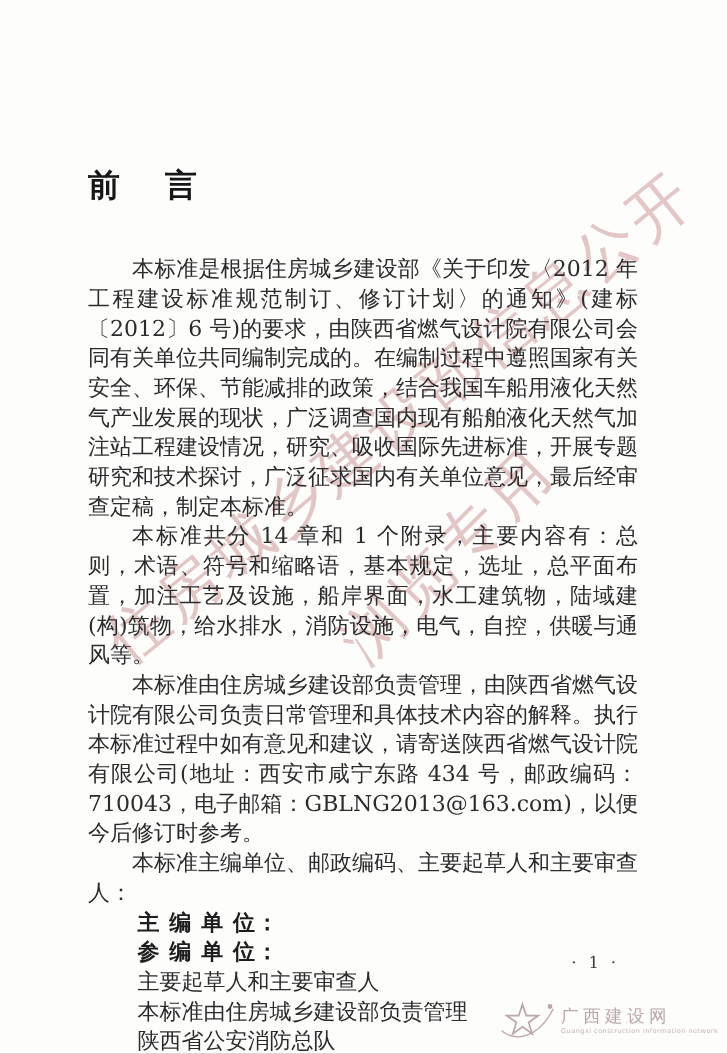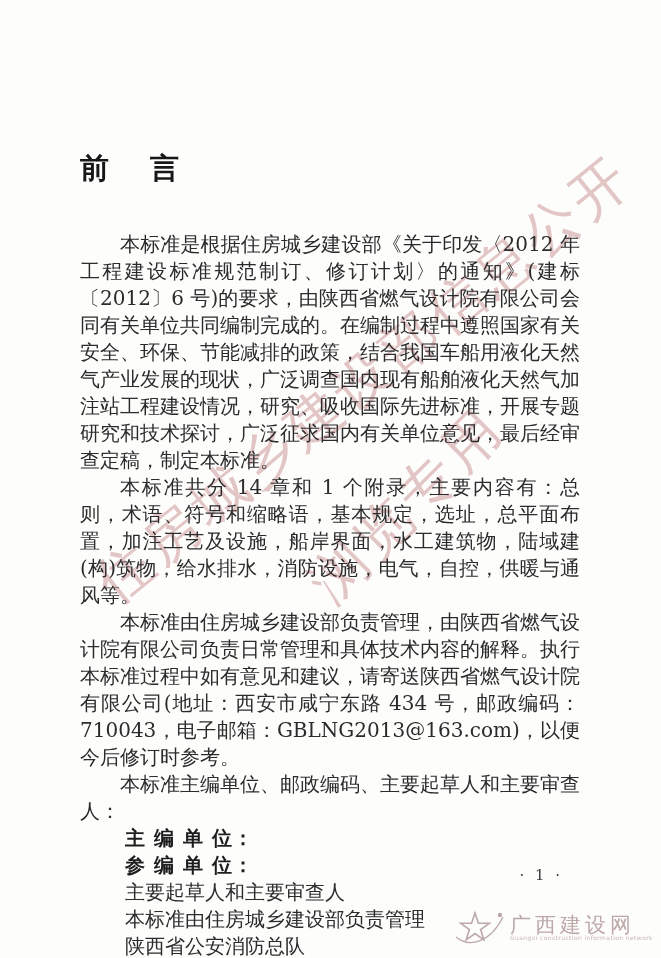--- a/index.html
+++ b/index.html
@@ -87,25 +87,25 @@
   .footer-logo{
     position:absolute;
     right:8px;bottom:8px;
     display:flex;align-items:center;
     color:var(--logo-color,#bda8a8);
     z-index:2;
   }
   .footer-logo .star{width:52px;height:44px;display:block;}
   .logo-text-block{margin-left:4px;}
   .logo-name{
-    font-size:21px;
+    font-size:16px;
     letter-spacing:4px;
     line-height:18px;
     color:var(--logo-color,#bda8a8);
-    font-family:Liberation Sans, sans-serif;
+    font-family:Liberation Mono, monospace;
   }
   .logo-tagline{
     font-size:6px;
     letter-spacing:.4px;
     line-height:7px;
     color:var(--logo-color,#bda8a8);
     opacity:.85;
     font-family:"DejaVu Sans","Liberation Sans",sans-serif;
     white-space:nowrap;
   }

